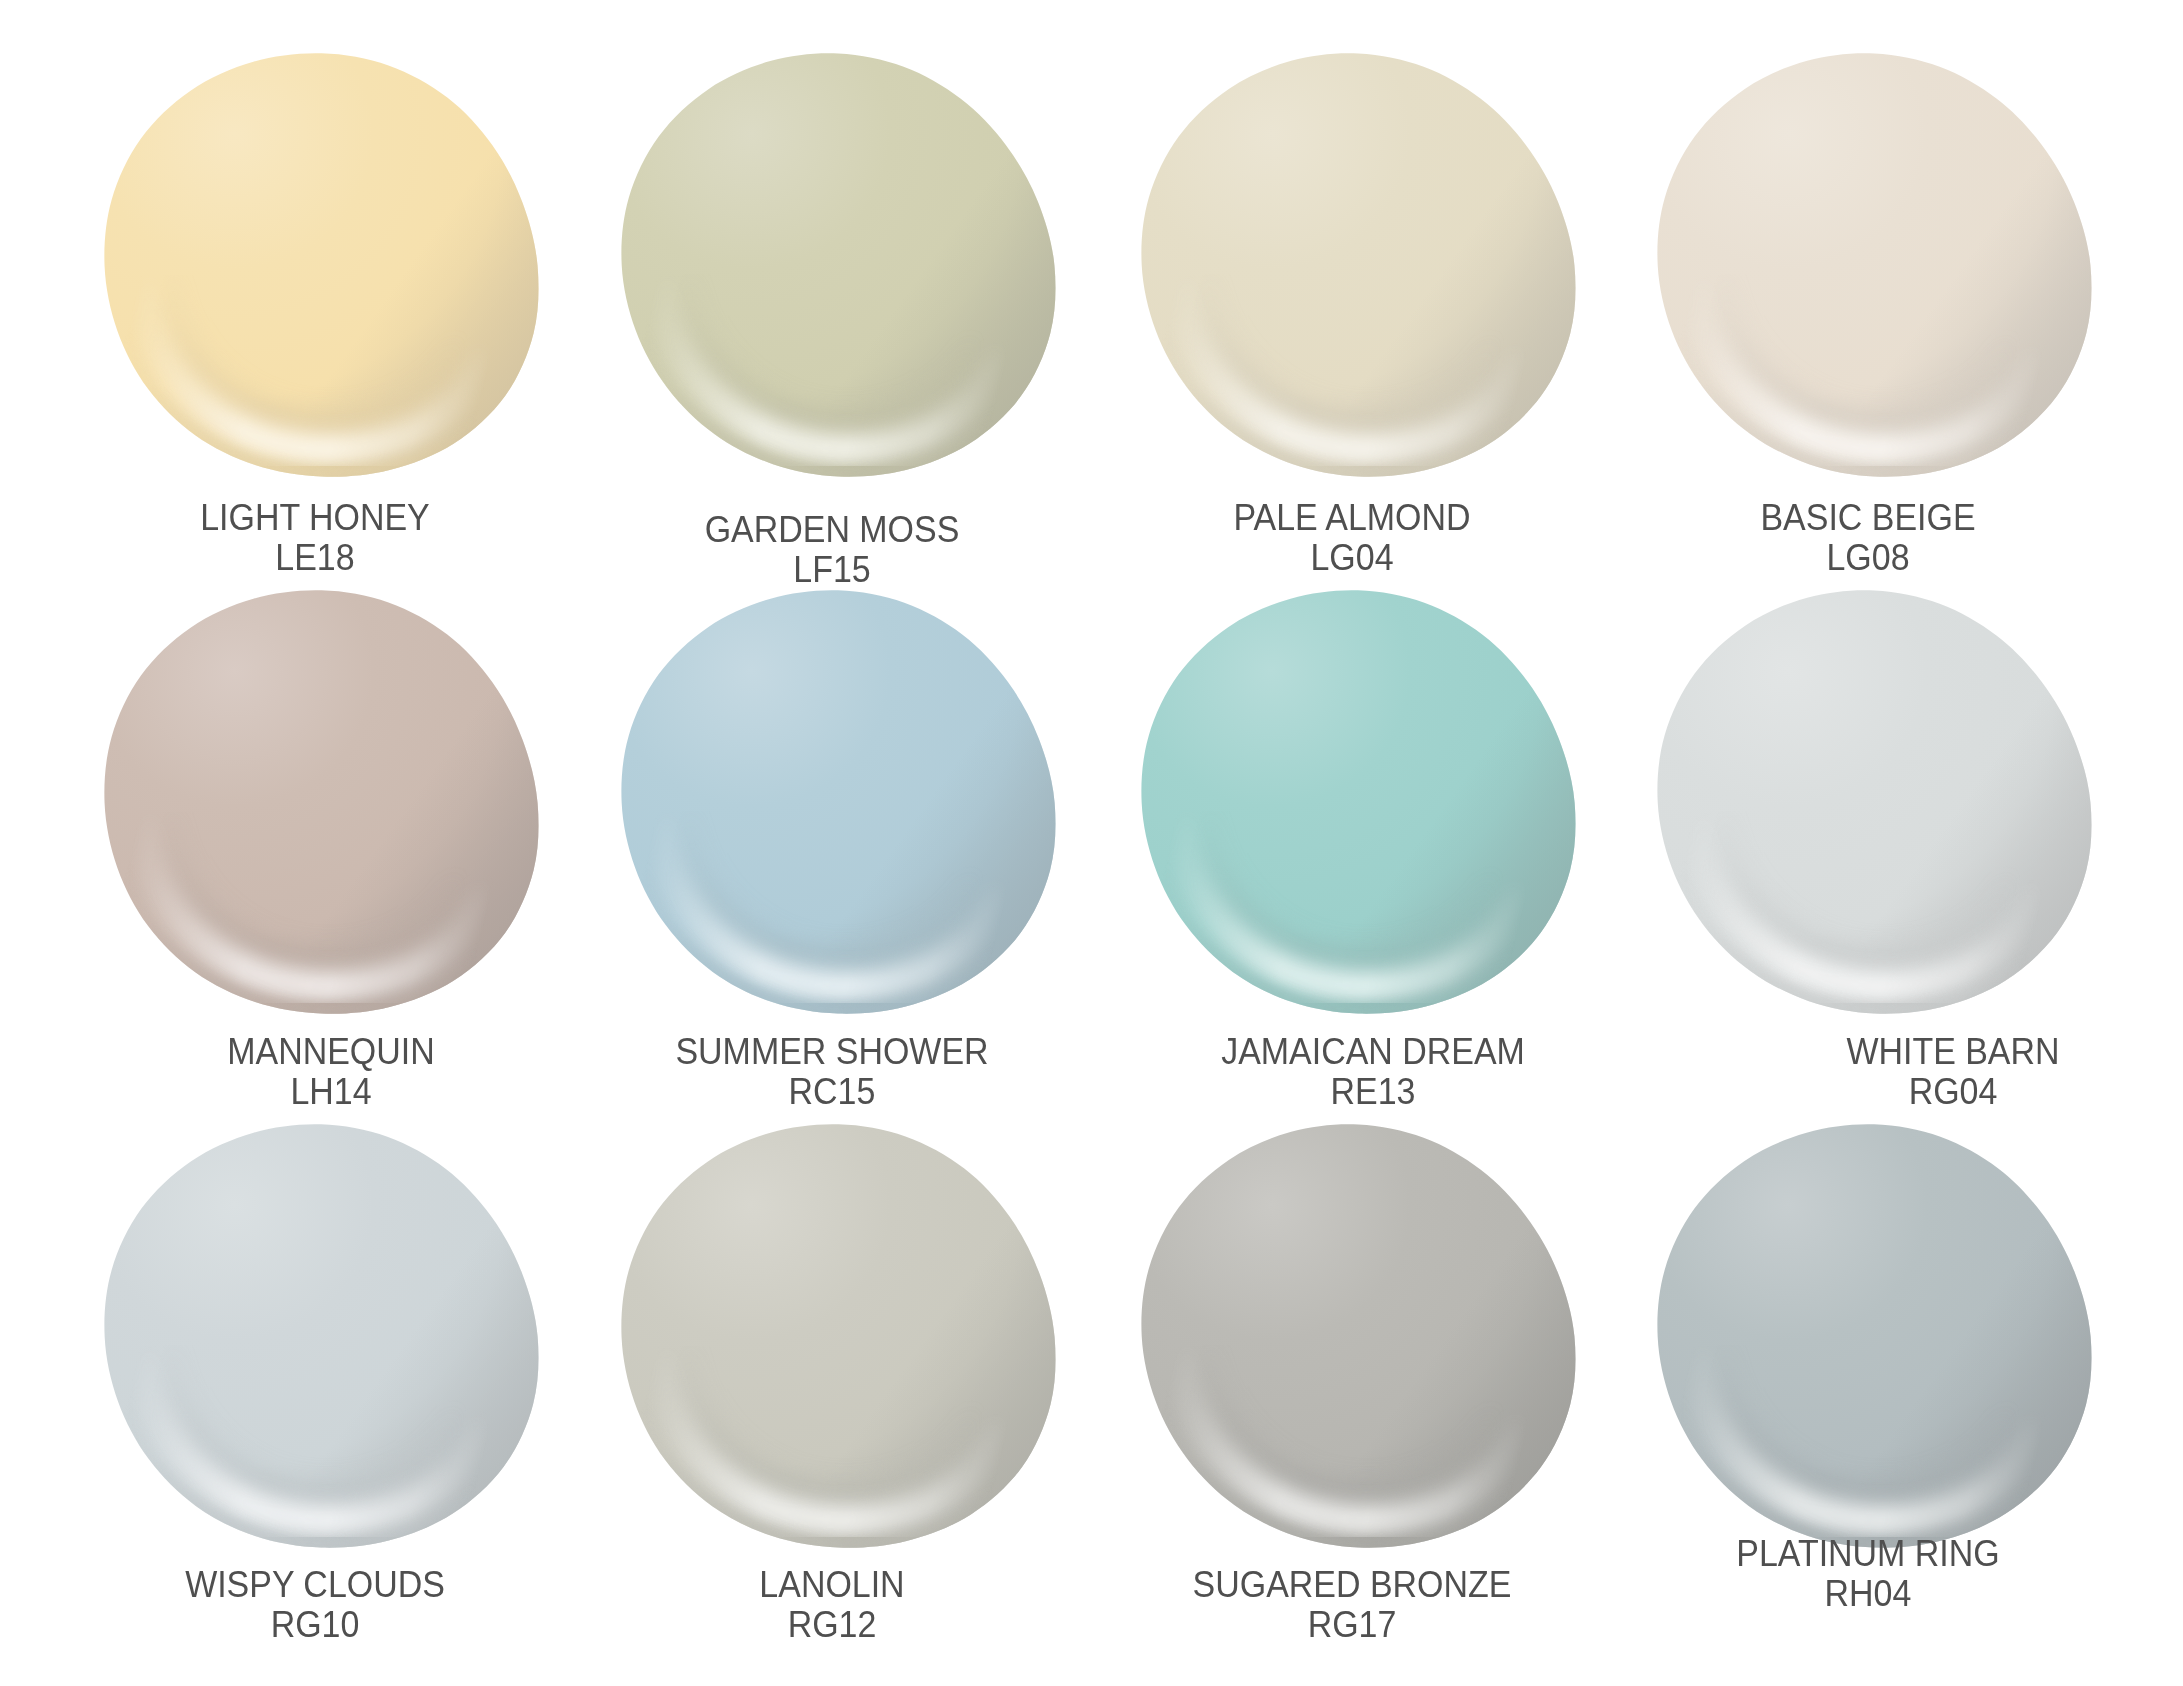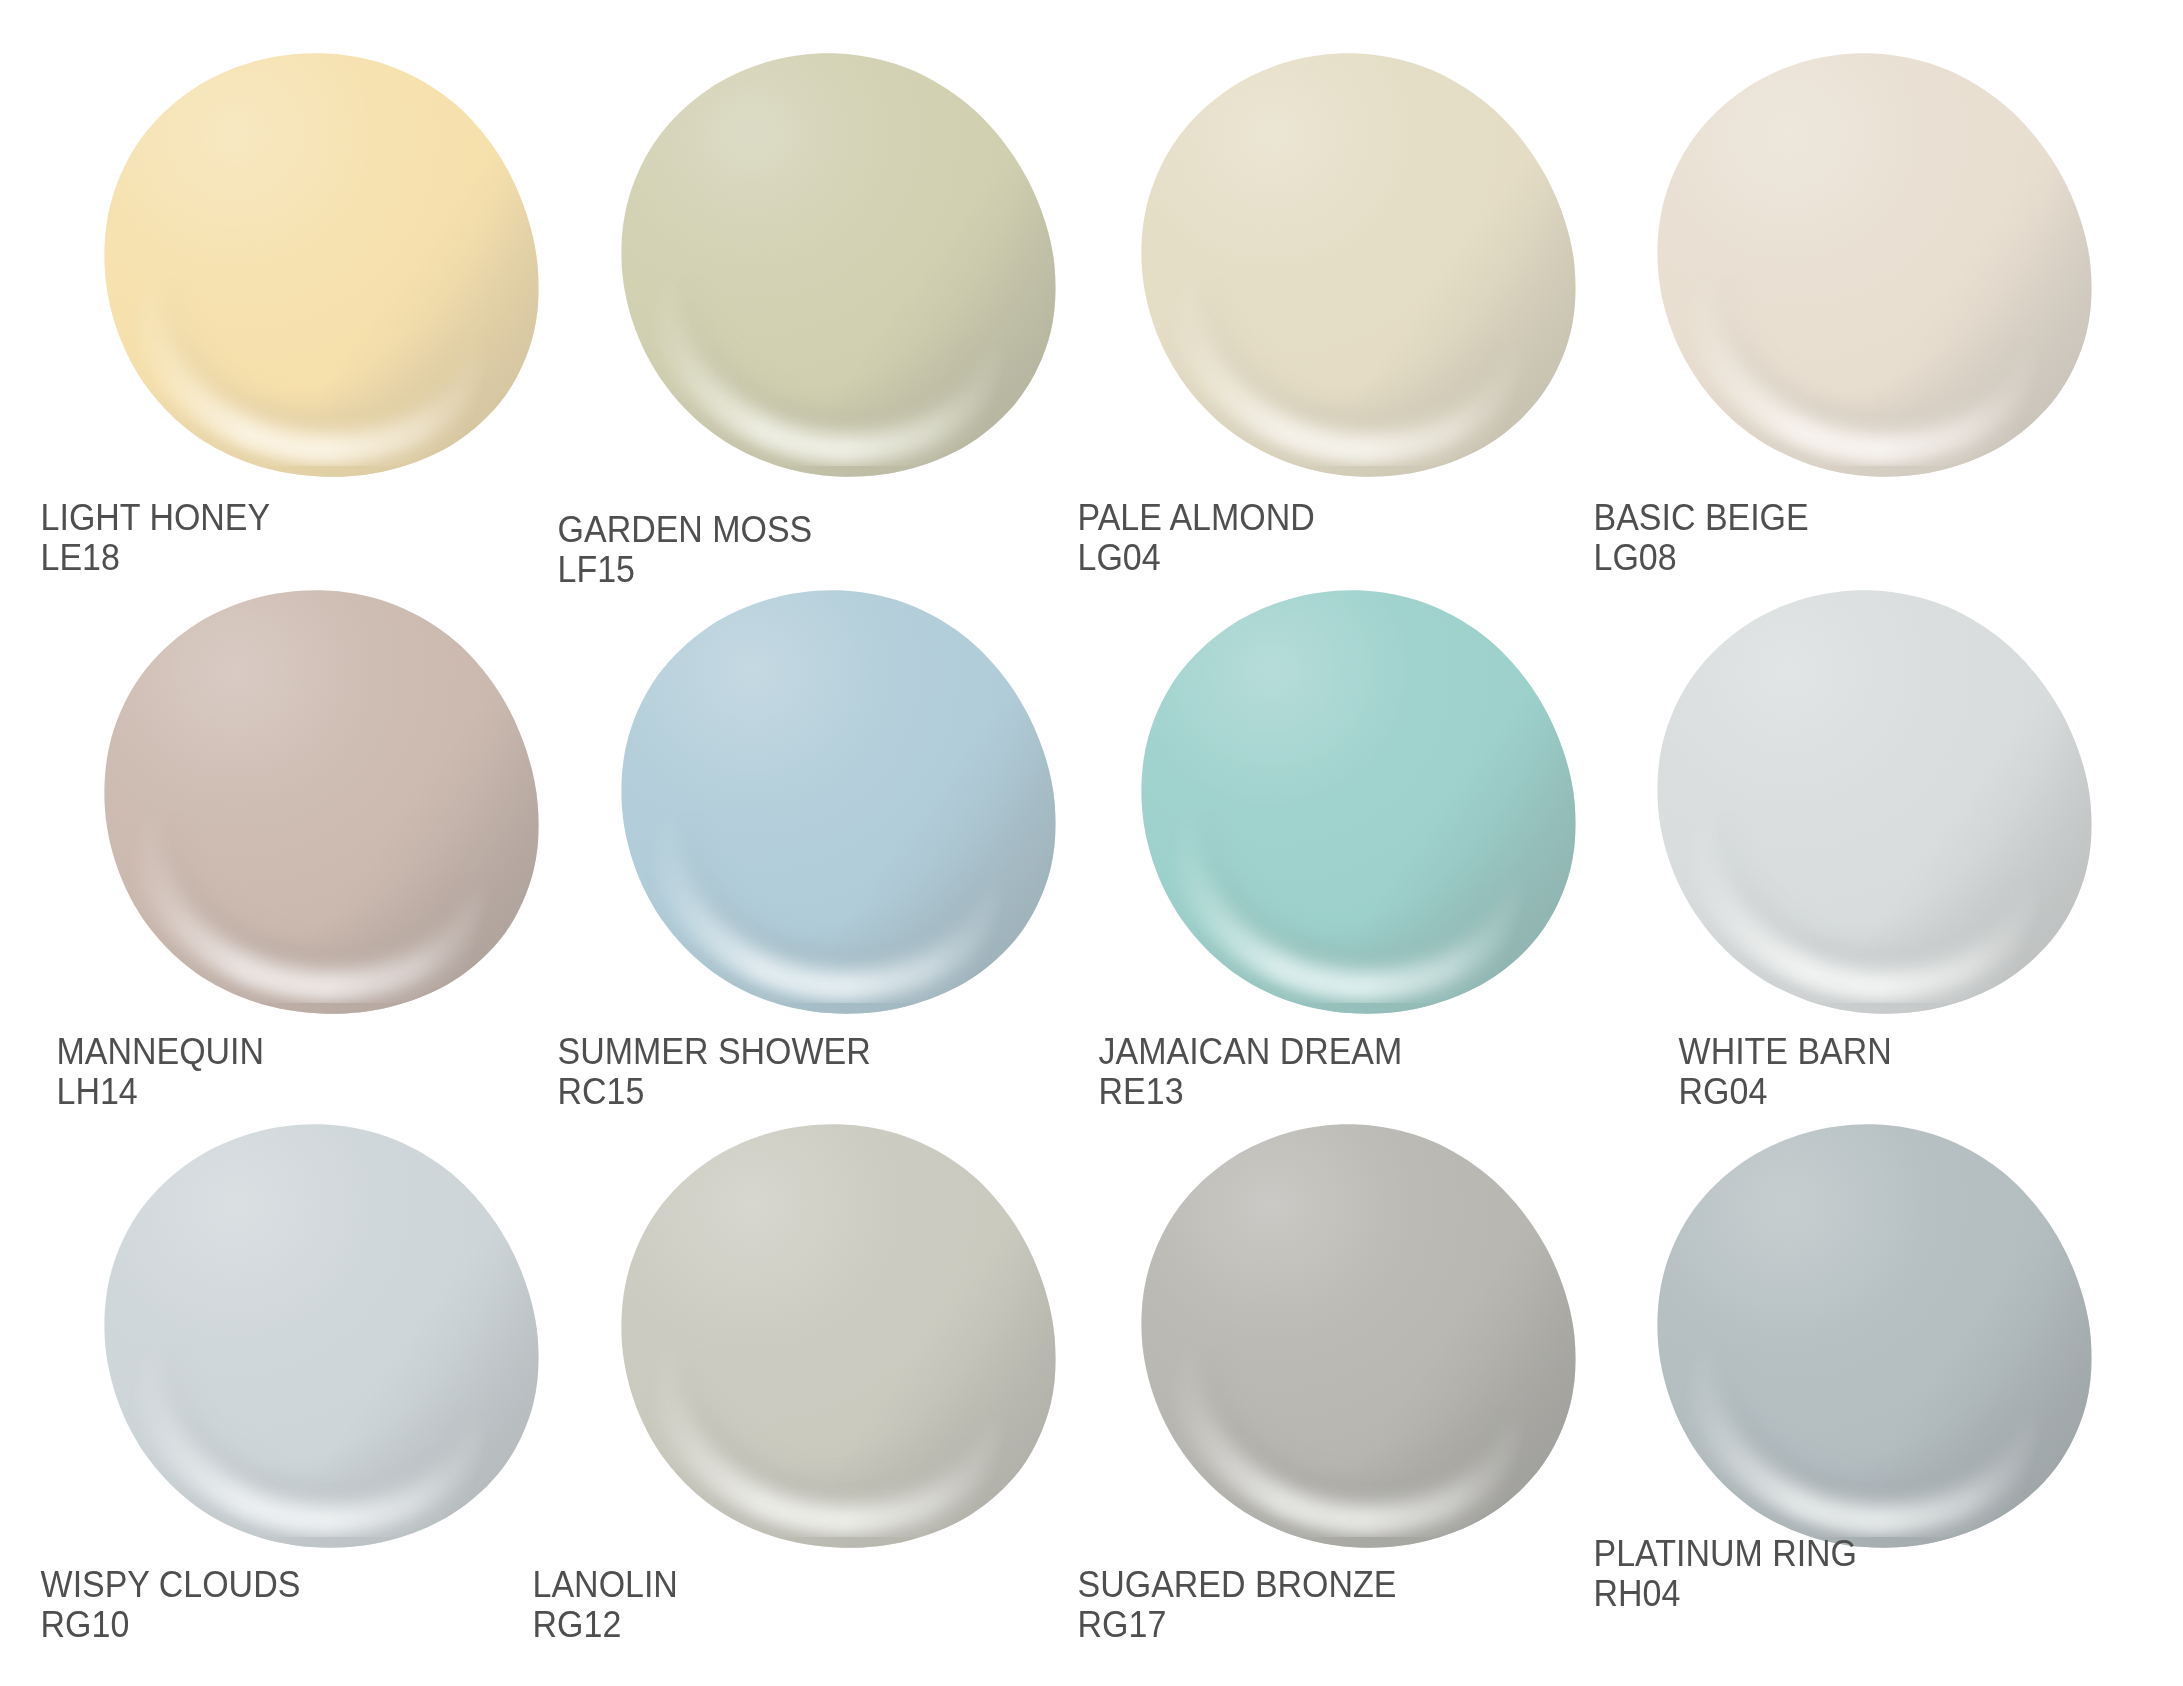--- a/index.html
+++ b/index.html
@@ -1,20 +1,20 @@
 <!DOCTYPE html>
 <html style="font-size:11.6px"><head>
 <meta charset="utf-8">
 <style>
   html,body{margin:0;padding:0;background:#ffffff;}
   body{width:2183px;height:1687px;overflow:hidden;font-family:"Liberation Sans",sans-serif;}
   .grid{position:absolute;left:0;top:0;width:2183px;height:1687px;}
   .cell{position:absolute;left:0;top:0;}
   .blobwrap{position:absolute;filter:blur(0.5px);}
-  .labels{position:absolute;color:#4f4f4f;}
+  .labels{position:absolute;text-align:center;color:#4f4f4f;}
   .lname,.lcode{font-size:36px;letter-spacing:0px;line-height:40px;white-space:nowrap;transform:scaleX(0.943);transform-origin:center;}
 </style>
 </head>
 <body>
 
 <div class="grid" id="grid">
     <div class="cell">
       <div class="blobwrap" style="left:103px;top:52px;width:437px;height:426px"><svg width="437" height="426" viewBox="0 0 1000 1000" preserveAspectRatio="none">
           <defs>
             <radialGradient id="bg0" cx="0.30" cy="0.19" r="1.00" fx="0.30" fy="0.19">
@@ -692,21 +692,21 @@
               <path d="M128.7 554.7C131.3 565.1 137.8 596.7 144.7 616.9C151.5 637.1 160.0 656.9 169.9 675.8C179.9 694.6 191.4 712.9 204.3 729.8C217.2 746.7 231.7 762.9 247.3 777.3C262.9 791.8 280.1 805.1 298.1 816.6C316.0 828.2 335.2 838.2 354.9 846.5C374.5 854.8 395.2 861.5 416.0 866.5C436.7 871.6 458.1 874.9 479.5 876.8C500.9 878.6 522.7 878.9 544.3 877.5C565.9 876.1 587.8 873.2 609.1 868.4C630.5 863.6 652.0 857.2 672.5 848.8C692.9 840.4 713.3 830.1 732.0 817.9C750.6 805.6 768.7 791.3 784.5 775.4C800.4 759.6 819.9 731.5 827.0 722.7" fill="none" stroke="#babab1" stroke-width="56" stroke-linecap="round" filter="url(#blA9)"></path>
             </g>
             <g mask="url(#lm9)">
               <path d="M73.9 562.4C77.1 574.4 84.6 611.3 92.6 634.8C100.7 658.2 110.6 681.3 122.3 703.2C133.9 725.0 147.5 746.2 162.6 765.8C177.8 785.4 194.8 804.1 213.2 820.7C231.6 837.4 251.8 852.6 272.8 865.8C293.8 878.9 316.4 890.3 339.4 899.7C362.4 909.0 386.6 916.4 410.9 921.9C435.1 927.3 460.1 930.9 485.1 932.6C510.0 934.3 535.4 934.1 560.6 932.0C585.7 929.9 611.1 926.0 635.9 919.8C660.7 913.7 685.6 905.6 709.1 895.1C732.7 884.6 756.1 871.8 777.3 856.8C798.5 841.8 818.9 824.3 836.6 805.1C854.3 785.9 875.6 752.2 883.4 741.7" fill="none" stroke="#f0f0ed" stroke-width="68" stroke-linecap="round" filter="url(#blB9)"></path>
             </g>
             <g mask="url(#lm9)">
               <path d="M25.7 603.3C29.6 615.7 39.8 653.7 49.5 677.9C59.2 702.0 70.7 725.7 83.9 748.1C97.1 770.5 112.1 792.2 128.7 812.2C145.2 832.2 163.6 851.3 183.2 868.4C202.9 885.4 224.2 901.1 246.4 914.8C268.6 928.4 292.3 940.3 316.4 950.2C340.5 960.1 365.7 968.1 391.0 974.3C416.4 980.4 442.5 984.7 468.6 987.1C494.7 989.6 521.3 990.2 547.6 989.0C574.0 987.7 600.7 984.8 626.9 979.7C653.1 974.6 679.4 967.7 704.8 958.5C730.1 949.3 755.4 938.0 779.0 924.4C802.6 910.8 825.6 894.9 846.3 877.0C867.0 859.1 893.8 827.0 903.3 817.0" fill="none" stroke="#bcbbb2" stroke-width="24" stroke-linecap="round" filter="url(#blC9)" opacity="0.75"></path>
             </g>
           </g>
         </svg></div>
-      <div class="labels" style="left:516px;top:1565px;width:582px">
+      <div class="labels" style="left:541px;top:1565px;width:582px">
         <div class="lname">LANOLIN</div>
         <div class="lcode">RG12</div>
       </div>
     </div>
     <div class="cell">
       <div class="blobwrap" style="left:1140px;top:1123px;width:437px;height:426px"><svg width="437" height="426" viewBox="0 0 1000 1000" preserveAspectRatio="none">
           <defs>
             <radialGradient id="bg10" cx="0.30" cy="0.19" r="1.00" fx="0.30" fy="0.19">
               <stop offset="0%" stop-color="#cac9c5"></stop>
               <stop offset="32%" stop-color="#bbbab5"></stop>

